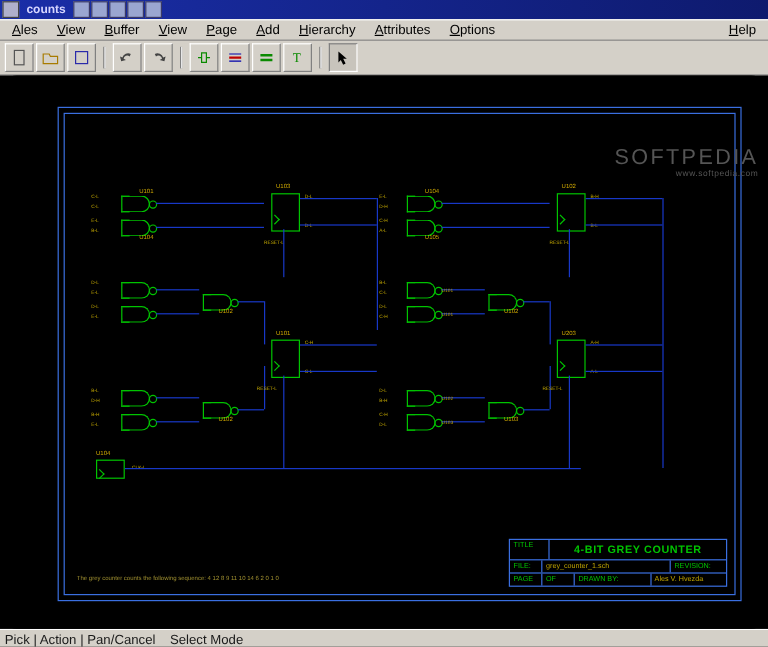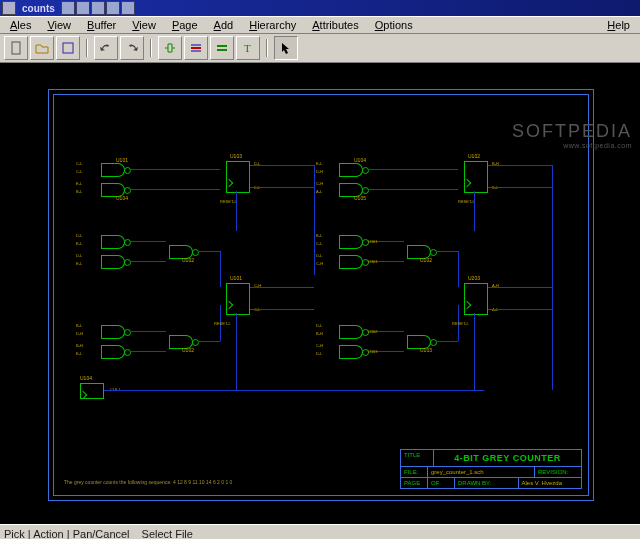--- a/index.html
+++ b/index.html
@@ -110,20 +110,21 @@
     position: relative;
     width: 640px;
     height: 461px;
     background: #000;
   }
   .sheet-border {
     position: absolute;
     left: 48px; top: 26px;
     width: 544px; height: 410px;
     border: 1px solid #3a6fe0;
+    padding-left: 24px;
   }
   .sheet-border2 {
     position: absolute;
     inset: 4px;
     border: 1px solid #3a6fe0;
   }
   
   .gate {
     position: absolute;
     width: 22px; height: 12px;
@@ -491,14 +492,14 @@
           </div>
         </div>
 
       </div>
     </div>
   </div>
 </div>
 
 <div class="statusbar">
   <span class="sb-left">Pick | Action | Pan/Cancel</span>
-  <span class="sb-right">Select File</span>
+  <span class="sb-right">Select Mode</span>
 </div>
 
 </body></html>

